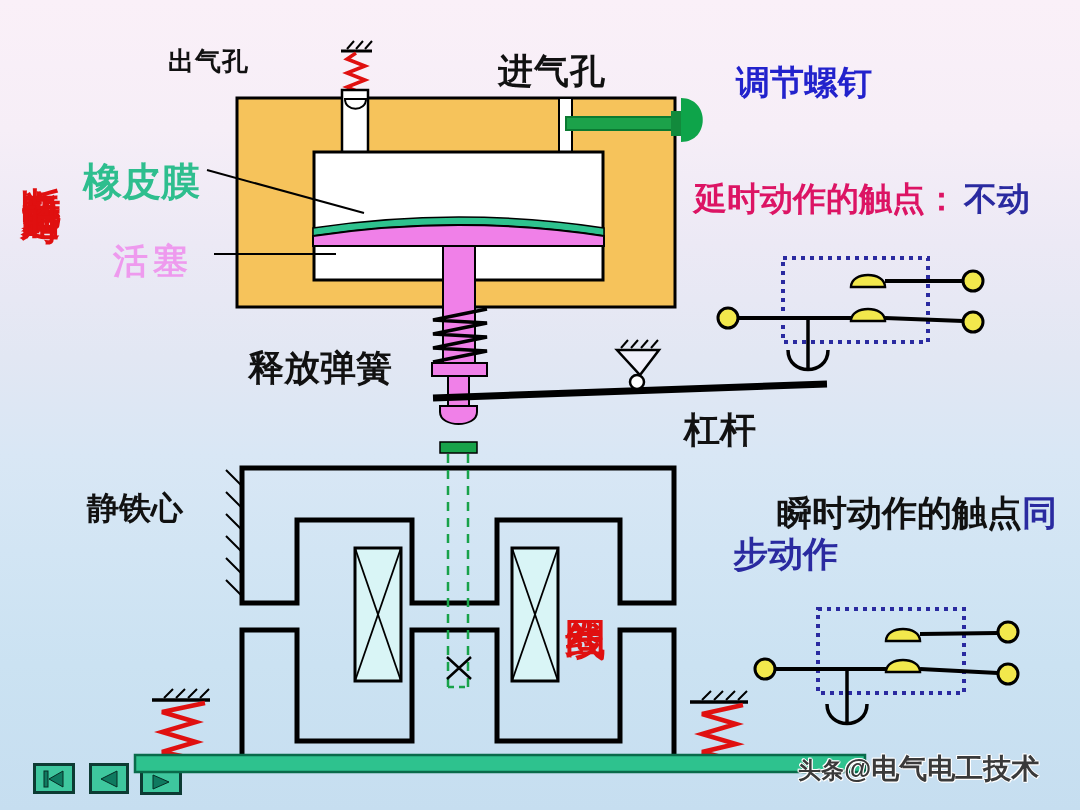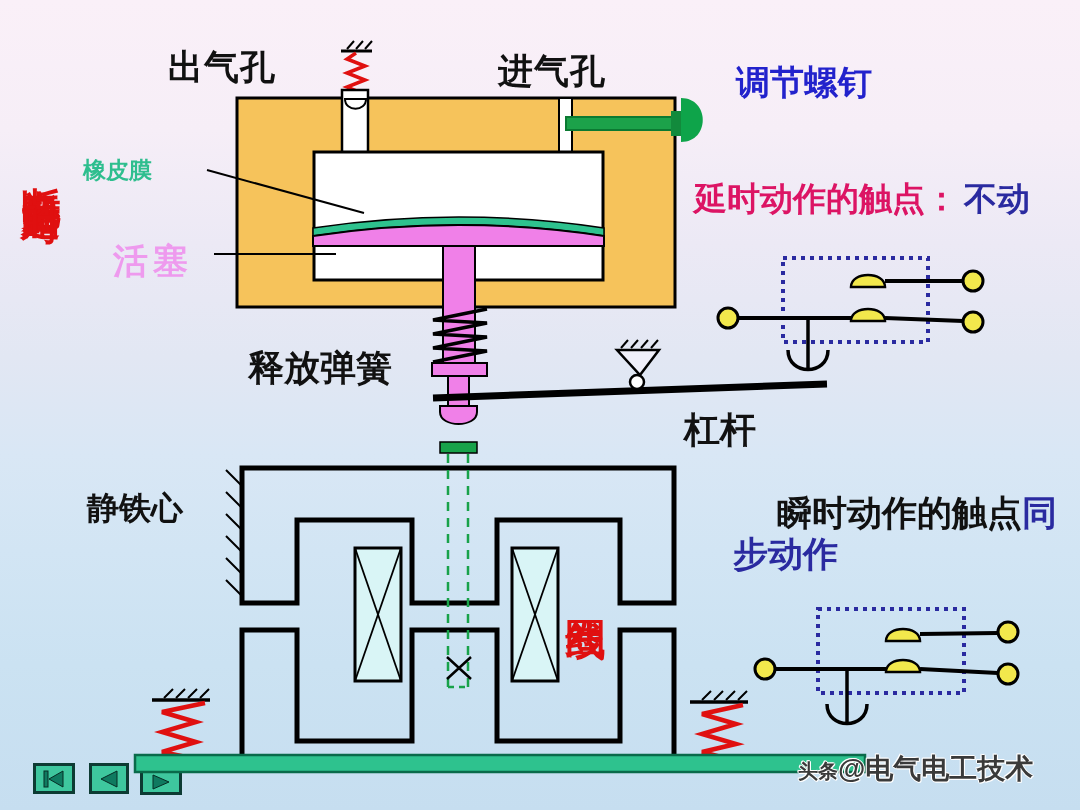--- a/index.html
+++ b/index.html
@@ -141,46 +141,46 @@
       <path d="M886,641 C886,625 920,625 920,641 Z" fill="#F2E84C" stroke="#000" stroke-width="2.5"></path>
       <line x1="920" y1="634" x2="998" y2="633" stroke="#000" stroke-width="4"></line>
       <circle cx="765" cy="669" r="10" fill="#F2E84C" stroke="#000" stroke-width="3"></circle>
       <circle cx="1008" cy="632" r="10" fill="#F2E84C" stroke="#000" stroke-width="3"></circle>
       <circle cx="1008" cy="674" r="10" fill="#F2E84C" stroke="#000" stroke-width="3"></circle>
       <line x1="847" y1="669" x2="847" y2="723" stroke="#000" stroke-width="3.5"></line>
       <path d="M827,704 C827,730 867,730 867,704" fill="none" stroke="#000" stroke-width="3.5"></path>
     </g>
   </svg>
 
-  <div class="lbl" style="left:168px;top:44px;font-size:35px;color:#111;letter-spacing:1px;">出气孔</div>
+  <div class="lbl" style="left:168px;top:44px;font-size:26px;color:#111;letter-spacing:1px;">出气孔</div>
 
   <div class="lbl" style="left:498px;top:48px;font-size:35px;color:#111;letter-spacing:1px;">进气孔</div>
 
   <div class="lbl" style="left:736px;top:60px;font-size:34px;color:#2222CC;">调节螺钉</div>
 
   <div class="lbl vert" style="left:14px;top:156px;height:310px;font-size:39px;color:#E01010;letter-spacing:3px;">断电后开始延时</div>
 
-  <div class="lbl" style="left:83px;top:155px;font-size:23px;color:#2EBE8E;">橡皮膜</div>
+  <div class="lbl" style="left:83px;top:155px;font-size:39px;color:#2EBE8E;">橡皮膜</div>
 
   <div class="lbl" style="left:113px;top:238px;font-size:35px;color:#EE9AEE;letter-spacing:5px;">活塞</div>
 
   <div class="lbl" style="left:694px;top:177px;font-size:33px;">
     <span style="color:#DC1464;">延时动作的触点：</span><span style="color:#2A2AA0;margin-left:6px;">不动</span>
   </div>
 
   <div class="lbl" style="left:248px;top:344px;font-size:36px;color:#111;">释放弹簧</div>
 
   <div class="lbl" style="left:684px;top:406px;font-size:36px;color:#111;">杠杆</div>
 
   <div class="lbl" style="left:87px;top:487px;font-size:32px;color:#111;">静铁心</div>
 
   <div class="lbl" id="label-instant" style="left:733px;top:492px;font-size:35px;">
     <span style="color:#111;padding-left:44px;">瞬时动作的触点</span><span style="color:#2A2AA0;">同步</span><span style="color:#2A2AA0;">动作</span>
   </div>
 
   <div class="lbl vert" style="left:559px;top:588px;height:95px;font-size:40px;color:#E01010;">线圈</div>
 
   <div class="wm" style="left:798px;top:750px;">
-    <span style="font-size:20px;font-weight:bold;color:#3a3a3a;">头条</span>
+    <span style="font-size:23px;font-weight:bold;color:#3a3a3a;">头条</span>
     <span style="font-size:28px;font-weight:bold;color:#3a3a3a;">@电气电工技术</span>
   </div>
 
 </div>
 
 </body></html>

